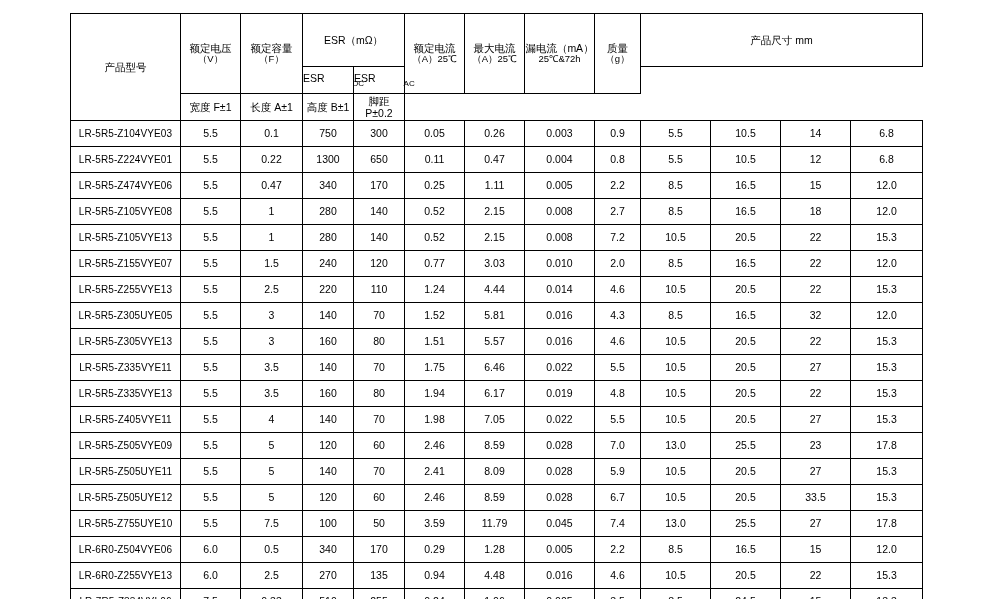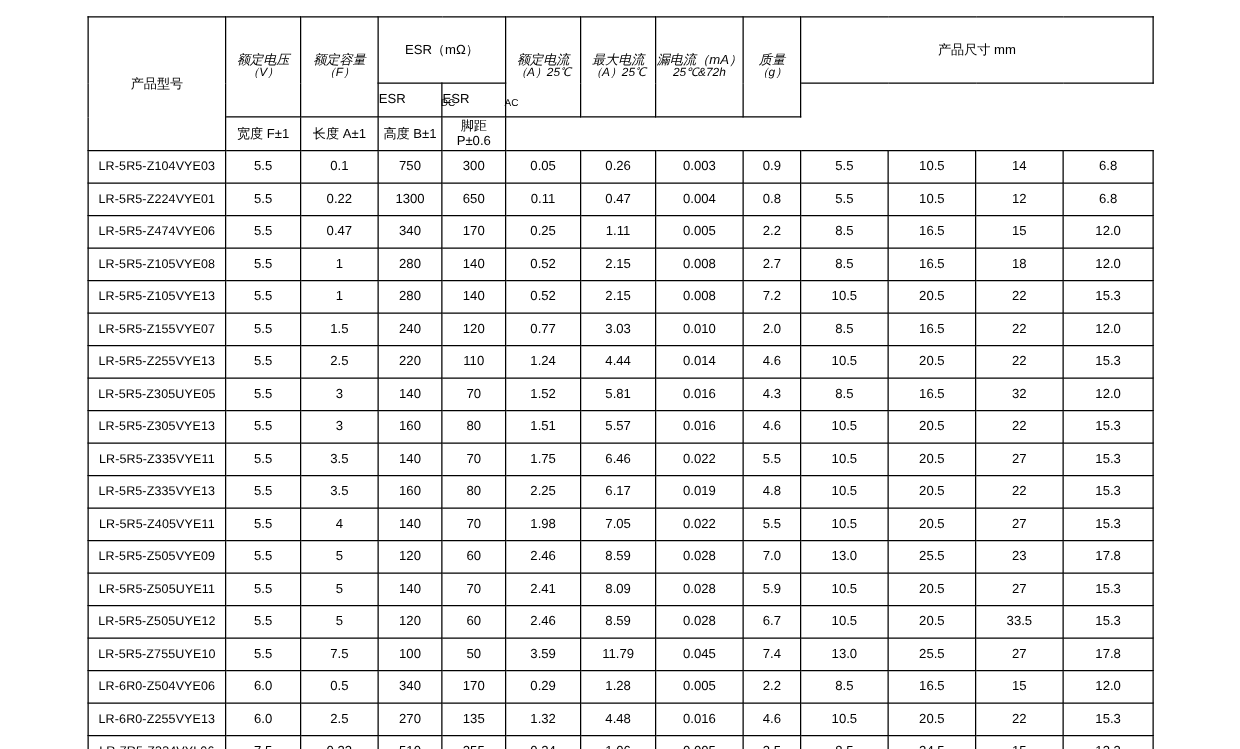--- a/index.html
+++ b/index.html
@@ -41,21 +41,20 @@
   }
   .hdr-tall {
     height: 78px;
     margin-left: 42px;
   }
   .hdr-two {
     height: 52px;
   }
   .stack {
     display: block;
-    font-style: italic;
   }
   .stack span {
     display: block;
   }
   .sub {
     font-size: 8px;
     vertical-align: sub;
     line-height: 1;
     padding-left: 28px;
   }
@@ -141,21 +140,21 @@
           <span>ESR</span><span class="sub">DC</span>
         </td>
         <td class="hdr">
           <span>ESR</span><span class="sub">AC</span>
         </td>
       </tr>
       <tr>
         <td class="hdr">宽度 F±1</td>
         <td class="hdr">长度 A±1</td>
         <td class="hdr">高度 B±1</td>
-        <td class="hdr">脚距 P±0.6</td>
+        <td class="hdr">脚距 P±0.2</td>
       </tr>
     </thead>
     <tbody id="tbody">
         <tr>
           <td class="model">LR-5R5-Z104VYE03</td>
           <td>5.5</td>
           <td>0.1</td>
           <td>750</td>
           <td>300</td>
           <td>0.05</td>
@@ -301,21 +300,21 @@
           <td>20.5</td>
           <td>27</td>
           <td>15.3</td>
         </tr>
         <tr>
           <td class="model">LR-5R5-Z335VYE13</td>
           <td>5.5</td>
           <td>3.5</td>
           <td>160</td>
           <td>80</td>
-          <td>2.25</td>
+          <td>1.94</td>
           <td>6.17</td>
           <td>0.019</td>
           <td>4.8</td>
           <td>10.5</td>
           <td>20.5</td>
           <td>22</td>
           <td>15.3</td>
         </tr>
         <tr>
           <td class="model">LR-5R5-Z405VYE11</td>
@@ -406,21 +405,21 @@
           <td>16.5</td>
           <td>15</td>
           <td>12.0</td>
         </tr>
         <tr>
           <td class="model">LR-6R0-Z255VYE13</td>
           <td>6.0</td>
           <td>2.5</td>
           <td>270</td>
           <td>135</td>
-          <td>1.32</td>
+          <td>0.94</td>
           <td>4.48</td>
           <td>0.016</td>
           <td>4.6</td>
           <td>10.5</td>
           <td>20.5</td>
           <td>22</td>
           <td>15.3</td>
         </tr>
         <tr>
           <td class="model">LR-7R5-Z334VYL06</td>

